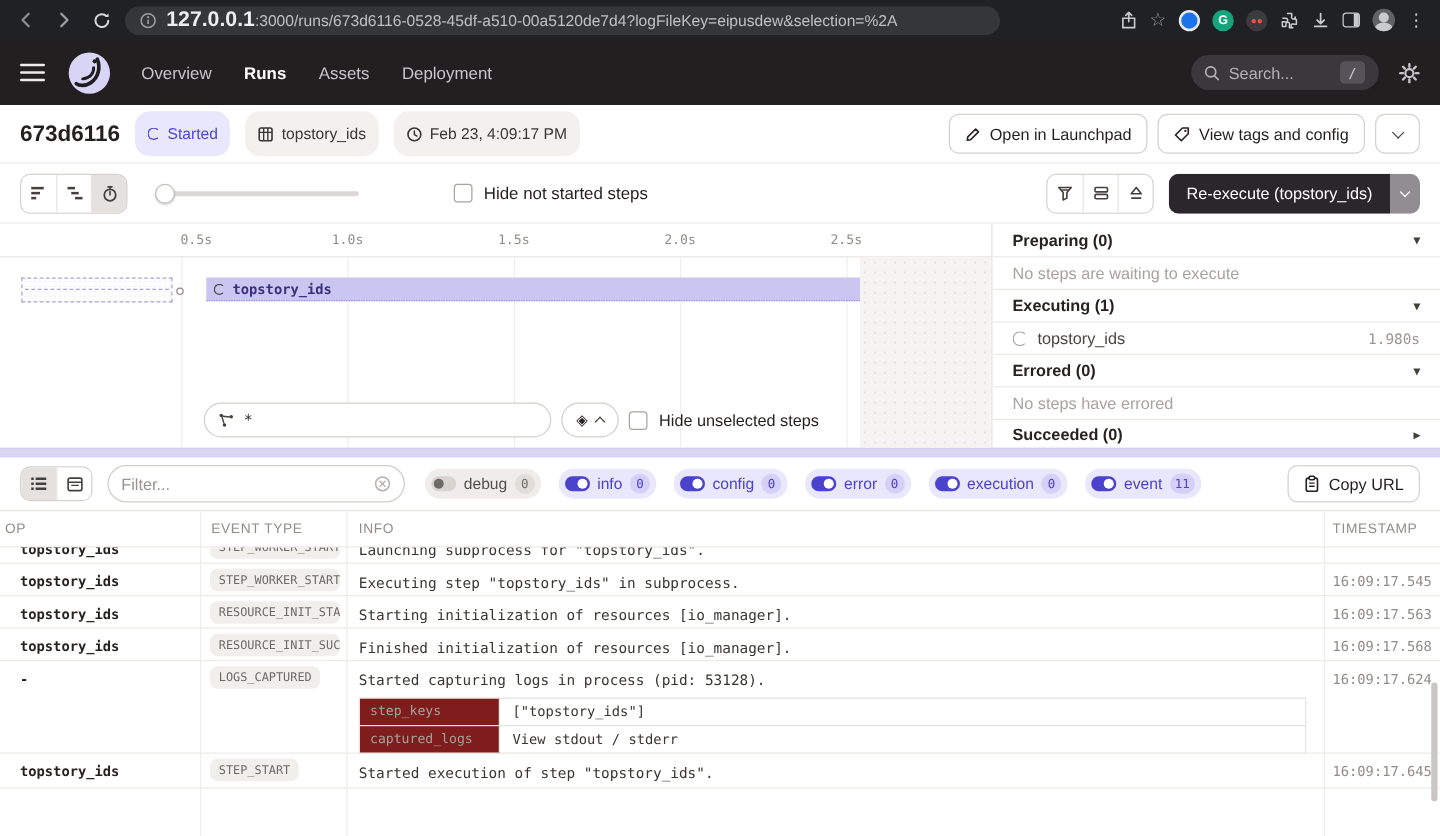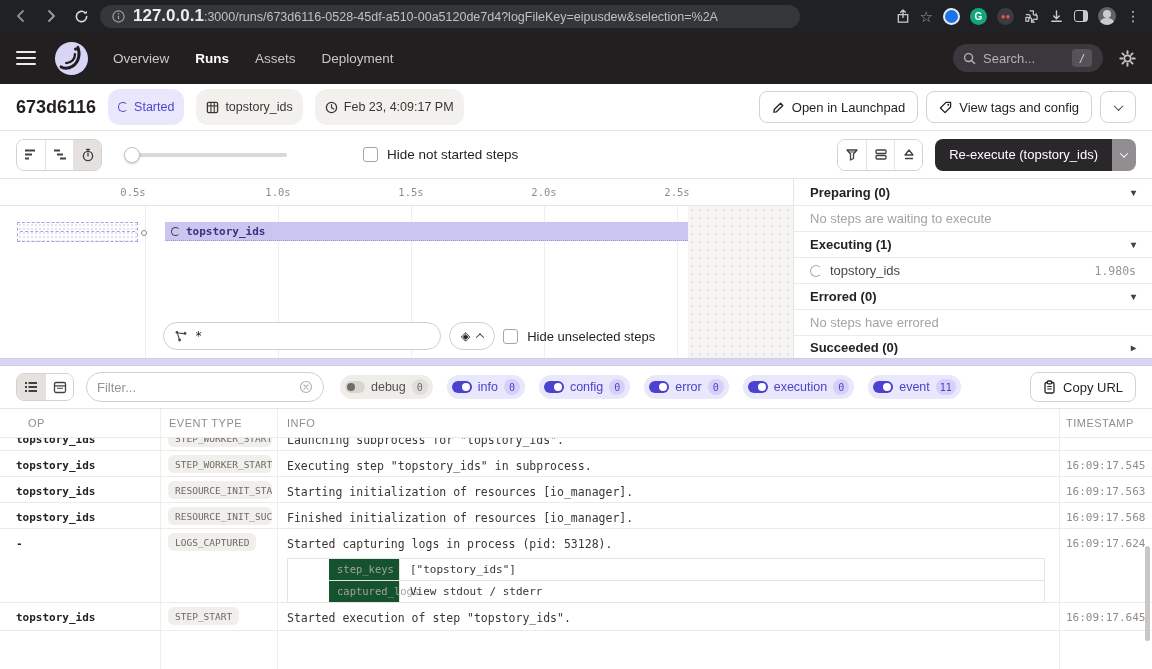--- a/index.html
+++ b/index.html
@@ -123,32 +123,32 @@
 .level.on .knob { right:2px; background:#fff; }
 .count { min-width:16px; height:16px; border-radius:8px; padding:0 4px; display:flex; align-items:center; justify-content:center; font-family:"DejaVu Sans Mono",monospace; font-size:10px; }
 .level.off .count { background:#E1DEDA; color:#6E6A65; }
 .level.on .count { background:#D4D0F7; color:#4B42CE; }
 .copy-url { margin-left:auto; height:30px; }
 
 
 #log-table { position:relative; border-top:1px solid #E7E5E2; height:261px; overflow:hidden; background:#fff; }
 .vline { position:absolute; top:0; bottom:0; width:1px; background:#F0EEEB; }
 .lt-header { display:grid; grid-template-columns:160px 117px 782px 93px; height:29px; border-bottom:1px solid #EDEBE8; align-items:center; color:#918E8A; font-size:11px; letter-spacing:0.5px; position:relative; }
-.lt-header .c1 { padding-left:28px; } .lt-header .c2 { padding-left:9px; } .lt-header .c3 { padding-left:10px; } .lt-header .c4 { padding-left:7px; }
+.lt-header .c1 { padding-left:4px; } .lt-header .c2 { padding-left:9px; } .lt-header .c3 { padding-left:10px; } .lt-header .c4 { padding-left:7px; }
 .log-row { display:grid; grid-template-columns:160px 117px 782px 93px; border-bottom:1px solid #EDEBE8; position:relative; cursor:pointer; }
 .h26 { height:26px; } .h28 { height:28px; } .h74 { height:74px; }
 .row-clip { height:13px; overflow:hidden; border-bottom:1px solid #EDEBE8; position:relative; }
 .row-clip .log-row { border-bottom:0; transform:translateY(-13px); height:26px; }
 .lr-op { padding:8px 0 0 16px; font-family:"DejaVu Sans Mono",monospace; font-weight:700; font-size:11px; color:#26221F; }
 .lr-type { padding:4px 0 0 8px; }
 .pill { display:inline-block; max-width:104px; overflow:hidden; white-space:nowrap; background:#F1EFEC; border-radius:6px; padding:3.5px 7px; font-family:"DejaVu Sans Mono",monospace; font-size:9.5px; color:#6E6A65; }
 .lr-info { padding:8px 0 0 10px; font-family:"DejaVu Sans Mono",monospace; font-size:11.5px; color:#3A3631; }
 .lr-ts { padding:8px 0 0 7px; font-family:"DejaVu Sans Mono",monospace; font-size:11px; color:#908D89; }
 .meta-table { margin-top:7px; width:758px; border:1px solid #E6E4E1; display:grid; grid-template-columns:112px 1fr; background:#fff; }
-.meta-key { border-right:1px solid #E6E4E1; border-bottom:1px solid #E6E4E1; padding:4px 8px; font-family:"DejaVu Sans Mono",monospace; font-size:10.5px; color:#A5A19C; background:#14532d;margin-left:41px; }
+.meta-key { border-right:1px solid #E6E4E1; border-bottom:1px solid #E6E4E1; padding:4px 8px; font-family:"DejaVu Sans Mono",monospace; font-size:10.5px; color:#A5A19C; background:#7f1d1d; }
 .meta-val { border-bottom:1px solid #E6E4E1; padding:4px 10px; font-family:"DejaVu Sans Mono",monospace; font-size:11px; color:#3A3631; }
 .meta-key.last, .meta-val.last { border-bottom:0; }
 .scroll-thumb { position:absolute; right:2px; top:137px; width:5px; height:95px; border-radius:3px; background:#C9C6C3; }
 </style>
 </head>
 <body>
 
 <div id="browser-bar">
   <span class="bnav">
     <svg width="16" height="16" viewBox="0 0 16 16">
@@ -354,21 +354,21 @@
       <button class="split-chev">
           <i></i>
         </button>
     </span>
   </div>
 </div>
 
 <div id="gantt-row">
   <div id="gantt">
     <div class="axis">
-      <span class="tick" style="left:133px">0.5s</span>
+      <span class="tick" style="left:157px">0.5s</span>
       <span class="tick" style="left:278px">1.0s</span>
       <span class="tick" style="left:411px">1.5s</span>
       <span class="tick" style="left:544px">2.0s</span>
       <span class="tick" style="left:677px">2.5s</span>
     </div>
     <div class="chart">
       <div class="gridline" style="left:145px"></div>
       <div class="gridline" style="left:278px"></div>
       <div class="gridline" style="left:411px"></div>
       <div class="gridline" style="left:544px"></div>

